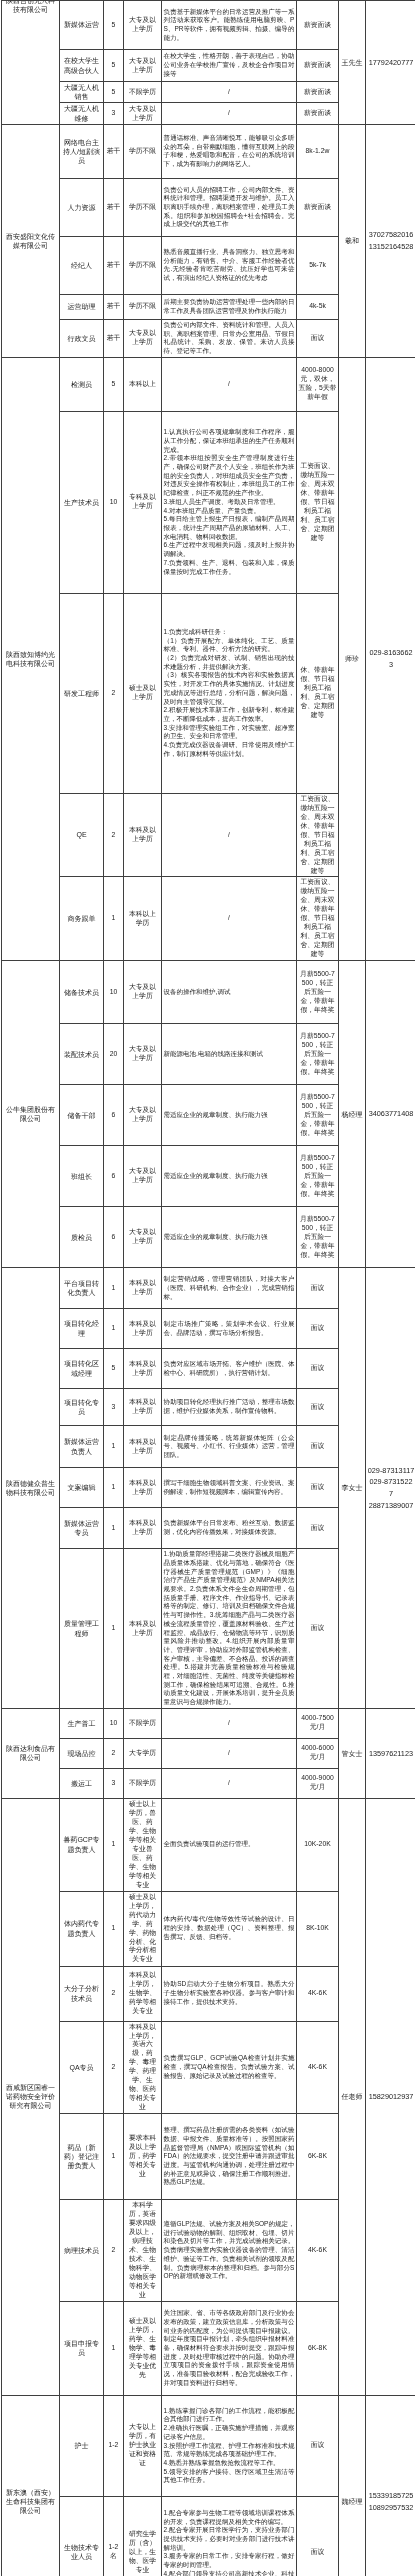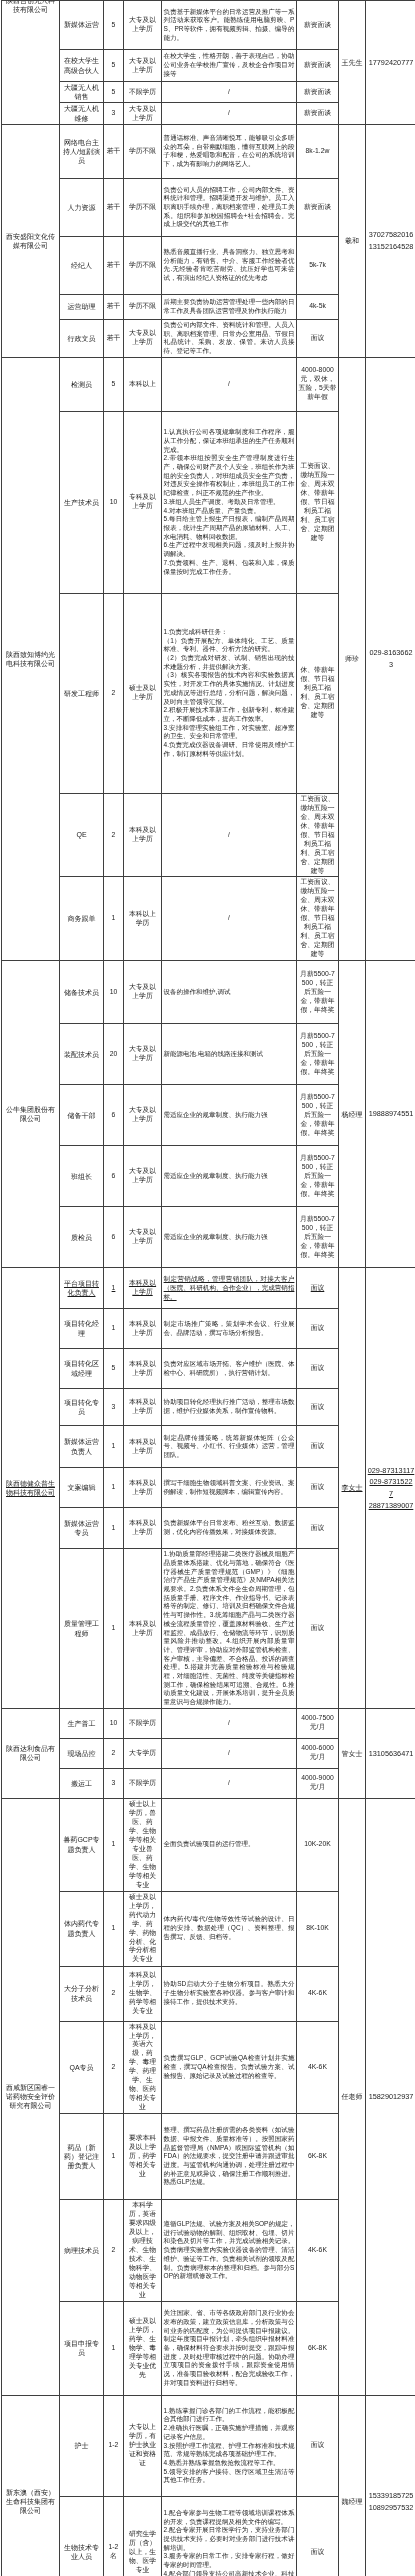--- a/index.html
+++ b/index.html
@@ -188,21 +188,21 @@
         <td class="company" rowspan="5">
           <div class="nm">公牛集团股份有限公司</div>
         </td>
         <td class="jobtitle">储备技术员</td>
         <td class="count">10</td>
         <td class="edu">大专及以上学历</td>
         <td class="desc">设备的操作和维护,调试</td>
         <td class="salary">月薪5500-7500，转正后五险一金，带薪年假，年终奖</td>
         <td class="contact" rowspan="5">杨经理</td>
         <td class="phone" rowspan="5">
-          <div class="ph">19888974551</div>
+          <div class="ph">34063771408</div>
         </td>
       </tr>
       <tr style="height: 61px;">
         <td class="jobtitle">装配技术员</td>
         <td class="count">20</td>
         <td class="edu">大专及以上学历</td>
         <td class="desc">新能源电池.电箱的线路连接和测试</td>
         <td class="salary">月薪5500-7500，转正后五险一金，带薪年假。年终奖</td>
       </tr>
       <tr style="height: 61px;">
@@ -219,21 +219,21 @@
         <td class="desc">需适应企业的规章制度、执行能力强</td>
         <td class="salary">月薪5500-7500，转正后五险一金，带薪年假。年终奖</td>
       </tr>
       <tr style="height: 61px;">
         <td class="jobtitle">质检员</td>
         <td class="count">6</td>
         <td class="edu">大专及以上学历</td>
         <td class="desc">需适应企业的规章制度、执行能力强</td>
         <td class="salary">月薪5500-7500，转正后五险一金，带薪年假。年终奖</td>
       </tr>
-      <tr class="block-start" style="height: 41px; text-decoration: underline;">
+      <tr class="block-start" style="height: 41px;">
         <td class="company" rowspan="8">
           <div class="nm">陕西德健众普生物科技有限公司</div>
         </td>
         <td class="jobtitle">平台项目转化负责人</td>
         <td class="count">1</td>
         <td class="edu">本科及以上学历</td>
         <td class="desc">制定营销战略，管理营销团队，对接大客户（医院、科研机构、合作企业），完成营销指标。</td>
         <td class="salary">面议</td>
         <td class="contact" rowspan="8">李女士</td>
         <td class="phone" rowspan="8">
@@ -295,21 +295,21 @@
         <td class="company" rowspan="3">
           <div class="nm">陕西达利食品有限公司</div>
         </td>
         <td class="jobtitle">生产普工</td>
         <td class="count">10</td>
         <td class="edu">不限学历</td>
         <td class="desc slash">/</td>
         <td class="salary">4000-7500元/月</td>
         <td class="contact" rowspan="3">管女士</td>
         <td class="phone" rowspan="3">
-          <div class="ph">13105636471</div>
+          <div class="ph">13597621123</div>
         </td>
       </tr>
       <tr style="height: 30px;">
         <td class="jobtitle">现场品控</td>
         <td class="count">2</td>
         <td class="edu">大专学历</td>
         <td class="desc slash">/</td>
         <td class="salary">4000-6000元/月</td>
       </tr>
       <tr style="height: 30px;">

